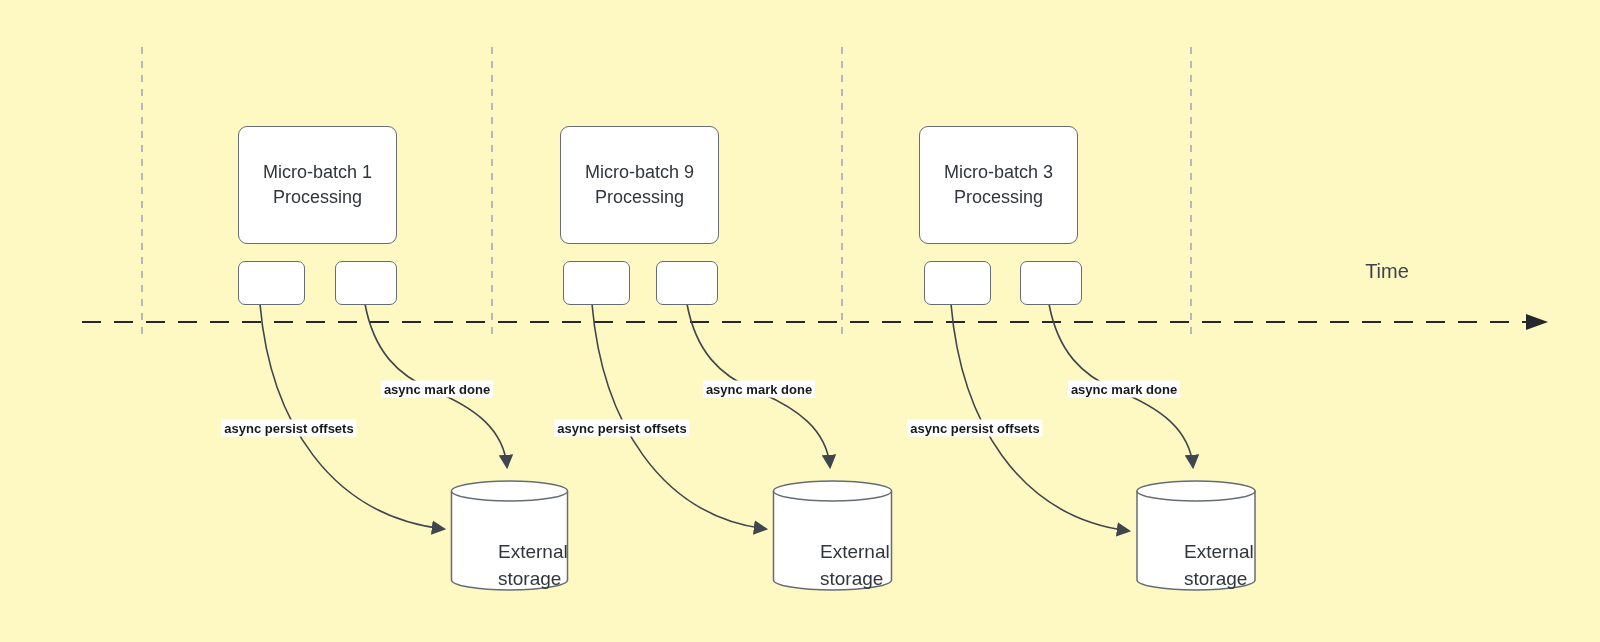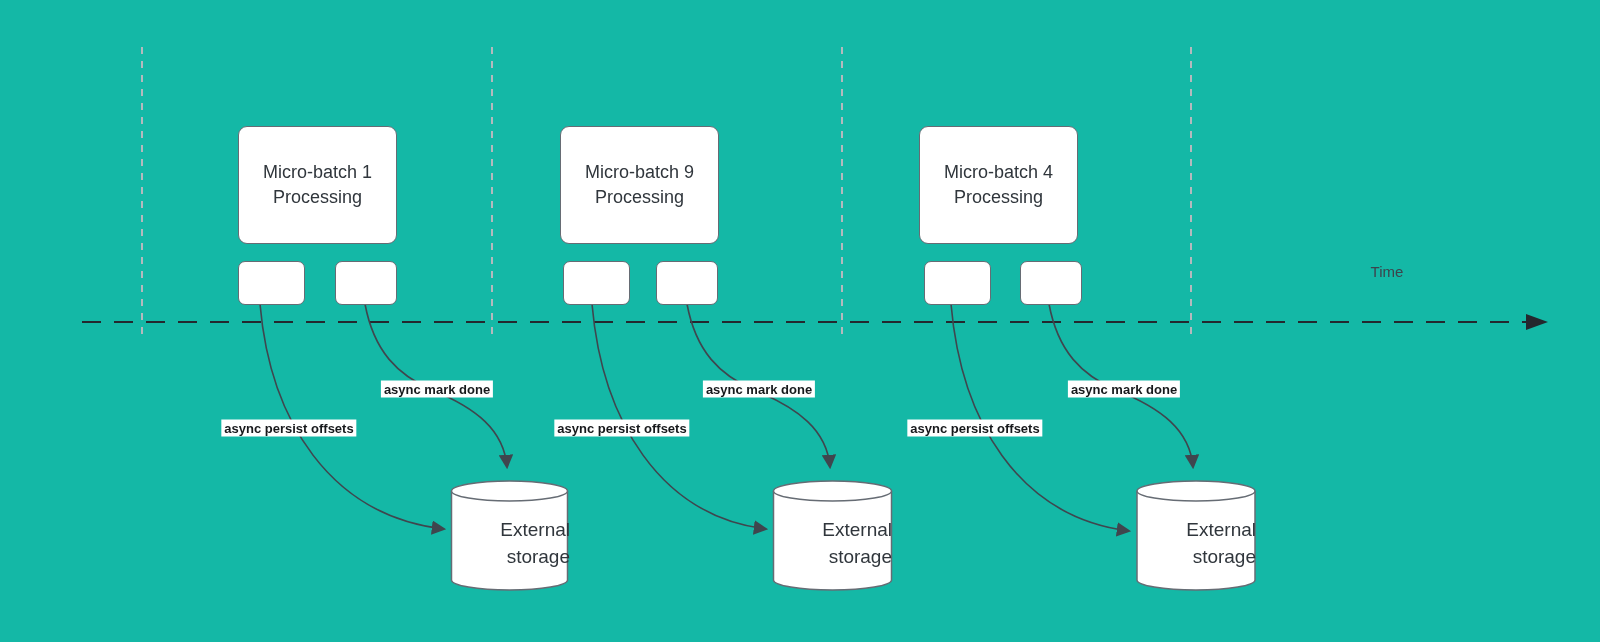--- a/index.html
+++ b/index.html
@@ -1,20 +1,20 @@
 <!DOCTYPE html>
 <html><head>
 <meta charset="utf-8">
 <style>
   html, body { margin: 0; padding: 0; background: #ffffff; }
   .canvas {
     position: relative;
     width: 1600px;
     height: 642px;
-    background: #14b8a6;
+    background: #fef9c3;
     font-family: "Liberation Sans", sans-serif;
     overflow: hidden;
   }
   .layer { position: absolute; left: 0; top: 0; }
 
   .main-box {
     position: absolute;
     width: 157px; height: 116px;
     border: 1.5px solid #666c74;
     border-radius: 9px;
@@ -30,41 +30,42 @@
     position: absolute;
     height: 42px;
     border: 1.5px solid #666c74;
     border-radius: 7px;
     background: #ffffff;
     top: 261px;
   }
   .storage-label {
     position: absolute;
     width: 120px;
-    top: 516px;
-    text-align: right;
+    top: 538px;
+    text-align: left;
     font-size: 19px; line-height: 27px;
     color: #30363c;
     white-space: pre-line;
+    margin-left: 48px;
   }
   .flow-label {
     position: absolute;
     transform: translate(-50%, -50%);
     font-size: 13px;
     font-weight: 700;
     color: #17191c;
     background: #ffffff;
     padding: 1px 3px;
     white-space: nowrap;
   }
   .time-label {
     position: absolute;
     transform: translate(-50%, -50%);
     left: 1387px; top: 271px;
-    font-size: 15px;
+    font-size: 20px;
     color: #3d434c;
     white-space: nowrap;
   }
   svg .guide { stroke: #b5b9bd; stroke-width: 2; stroke-dasharray: 7 7; }
   svg .axis  { stroke: #24282e; stroke-width: 2; stroke-dasharray: 19 13; }
   svg .curve { stroke: #3f464e; stroke-width: 1.6; fill: none; }
   svg .cyl   { stroke: #666c74; stroke-width: 1.5; fill: #ffffff; }
 </style>
 </head>
 <body>
@@ -105,21 +106,21 @@
 
     <path class="curve" marker-end="url(#arr)" d="M 365 304 C 374 352, 398 375, 432 390 C 476 408, 504 430, 507 467"></path>
     <path class="curve" marker-end="url(#arr)" d="M 687 304 C 696 352, 720 375, 754 390 C 798 408, 827 430, 830 467"></path>
     <path class="curve" marker-end="url(#arr)" d="M 1049 304 C 1058 352, 1082 375, 1116 390 C 1161 408, 1190 430, 1193 467"></path>
   </svg>
 
   <div class="main-box" style="left:238px;">Micro-batch 1
 Processing</div>
   <div class="main-box" style="left:560px;">Micro-batch 9
 Processing</div>
-  <div class="main-box" style="left:919px;">Micro-batch 4
+  <div class="main-box" style="left:919px;">Micro-batch 3
 Processing</div>
 
   <div class="sub-box" style="left:238px;width:65px;"></div>
   <div class="sub-box" style="left:335px;width:60px;"></div>
   <div class="sub-box" style="left:563px;width:65px;"></div>
   <div class="sub-box" style="left:656px;width:60px;"></div>
   <div class="sub-box" style="left:924px;width:65px;"></div>
   <div class="sub-box" style="left:1020px;width:60px;"></div>
 
   <div class="flow-label" style="left:289px;top:428px;">async persist offsets</div>

